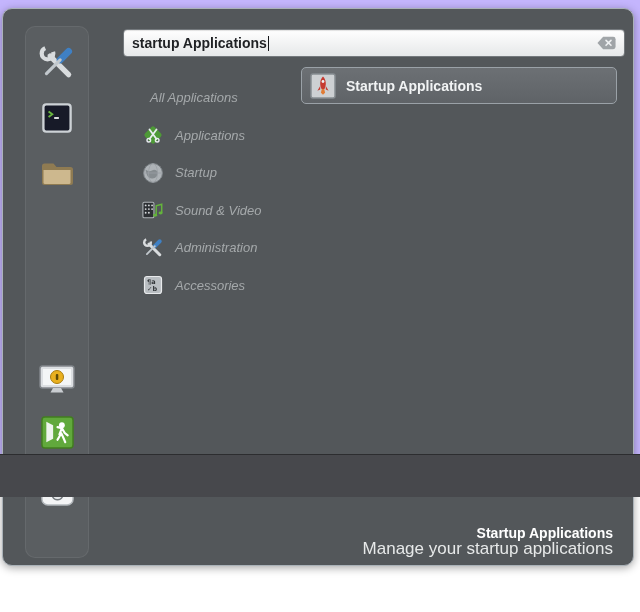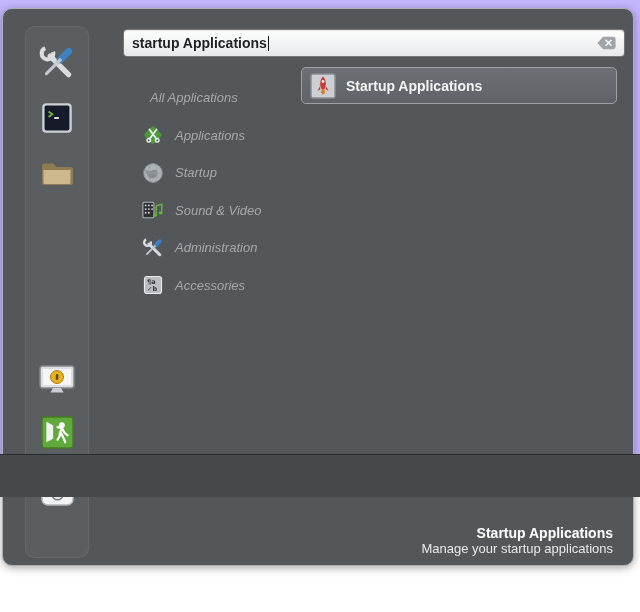--- a/index.html
+++ b/index.html
@@ -36,21 +36,21 @@
   
   .result-item{position:absolute;left:298px;top:58px;width:314px;height:35px;
                background:linear-gradient(#6c7074,#5f6367);border:1px solid #9aa1a7;border-radius:5px;
                display:flex;align-items:center;cursor:pointer;}
   .result-icon{margin-left:8px;width:26px;height:26px;}
   .result-label{margin-left:10px;font-size:14px;font-weight:bold;color:#f1f3f4;}
 
   
   .selection-info{position:absolute;right:20px;bottom:8px;text-align:right;}
   .sel-title{font-size:14px;font-weight:bold;color:#ffffff;line-height:16px;}
-  .sel-sub{font-size:13px;color:#e7e9e9;line-height:16px;}
+  .sel-sub{font-size:17px;color:#e7e9e9;line-height:16px;}
 
   
   .taskbar{position:absolute;left:0;bottom:0;width:640px;height:42px;background:#47484c;border-top:1px solid #2c2d2f;}
 </style>
 </head>
 <body>
 
 <div class="screen">
 
   <div class="menu">

